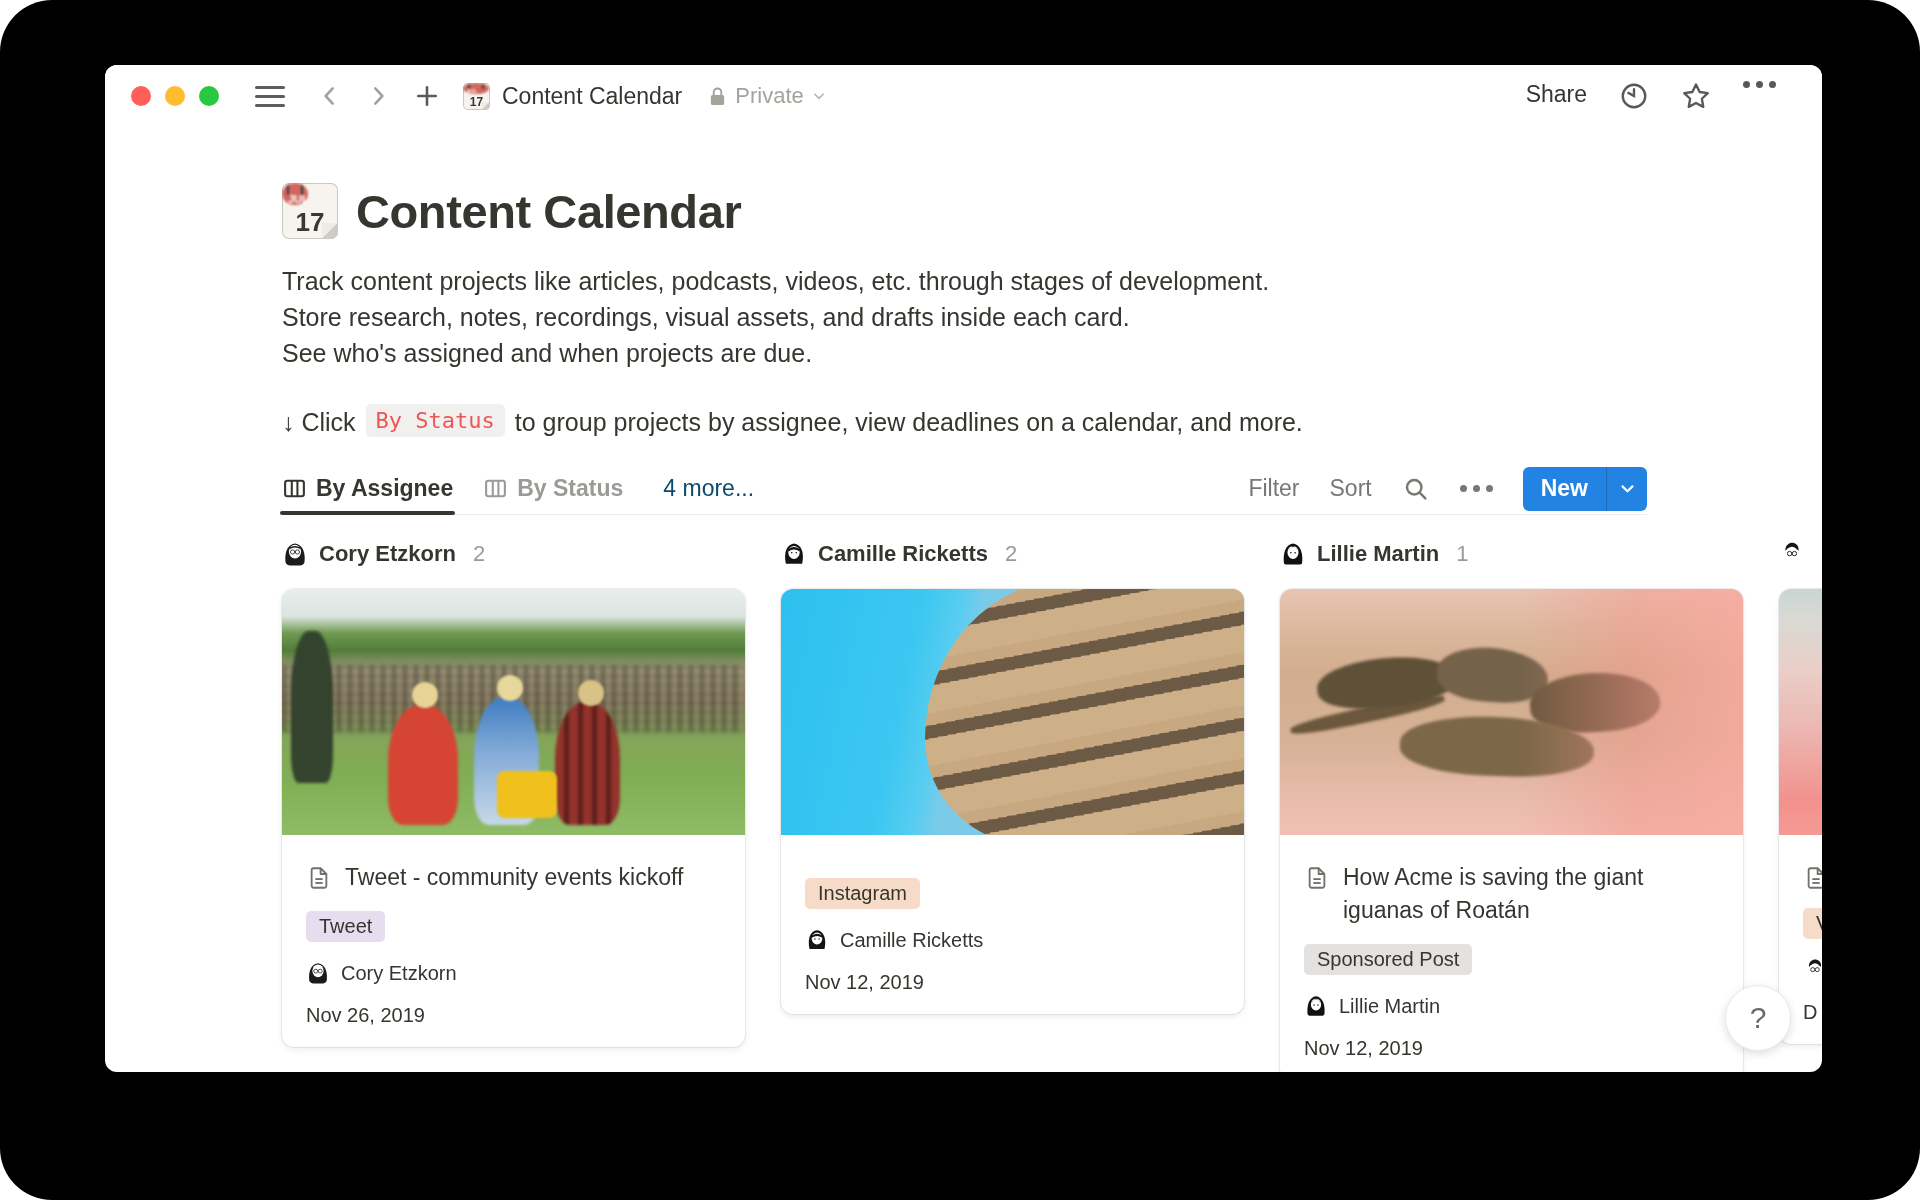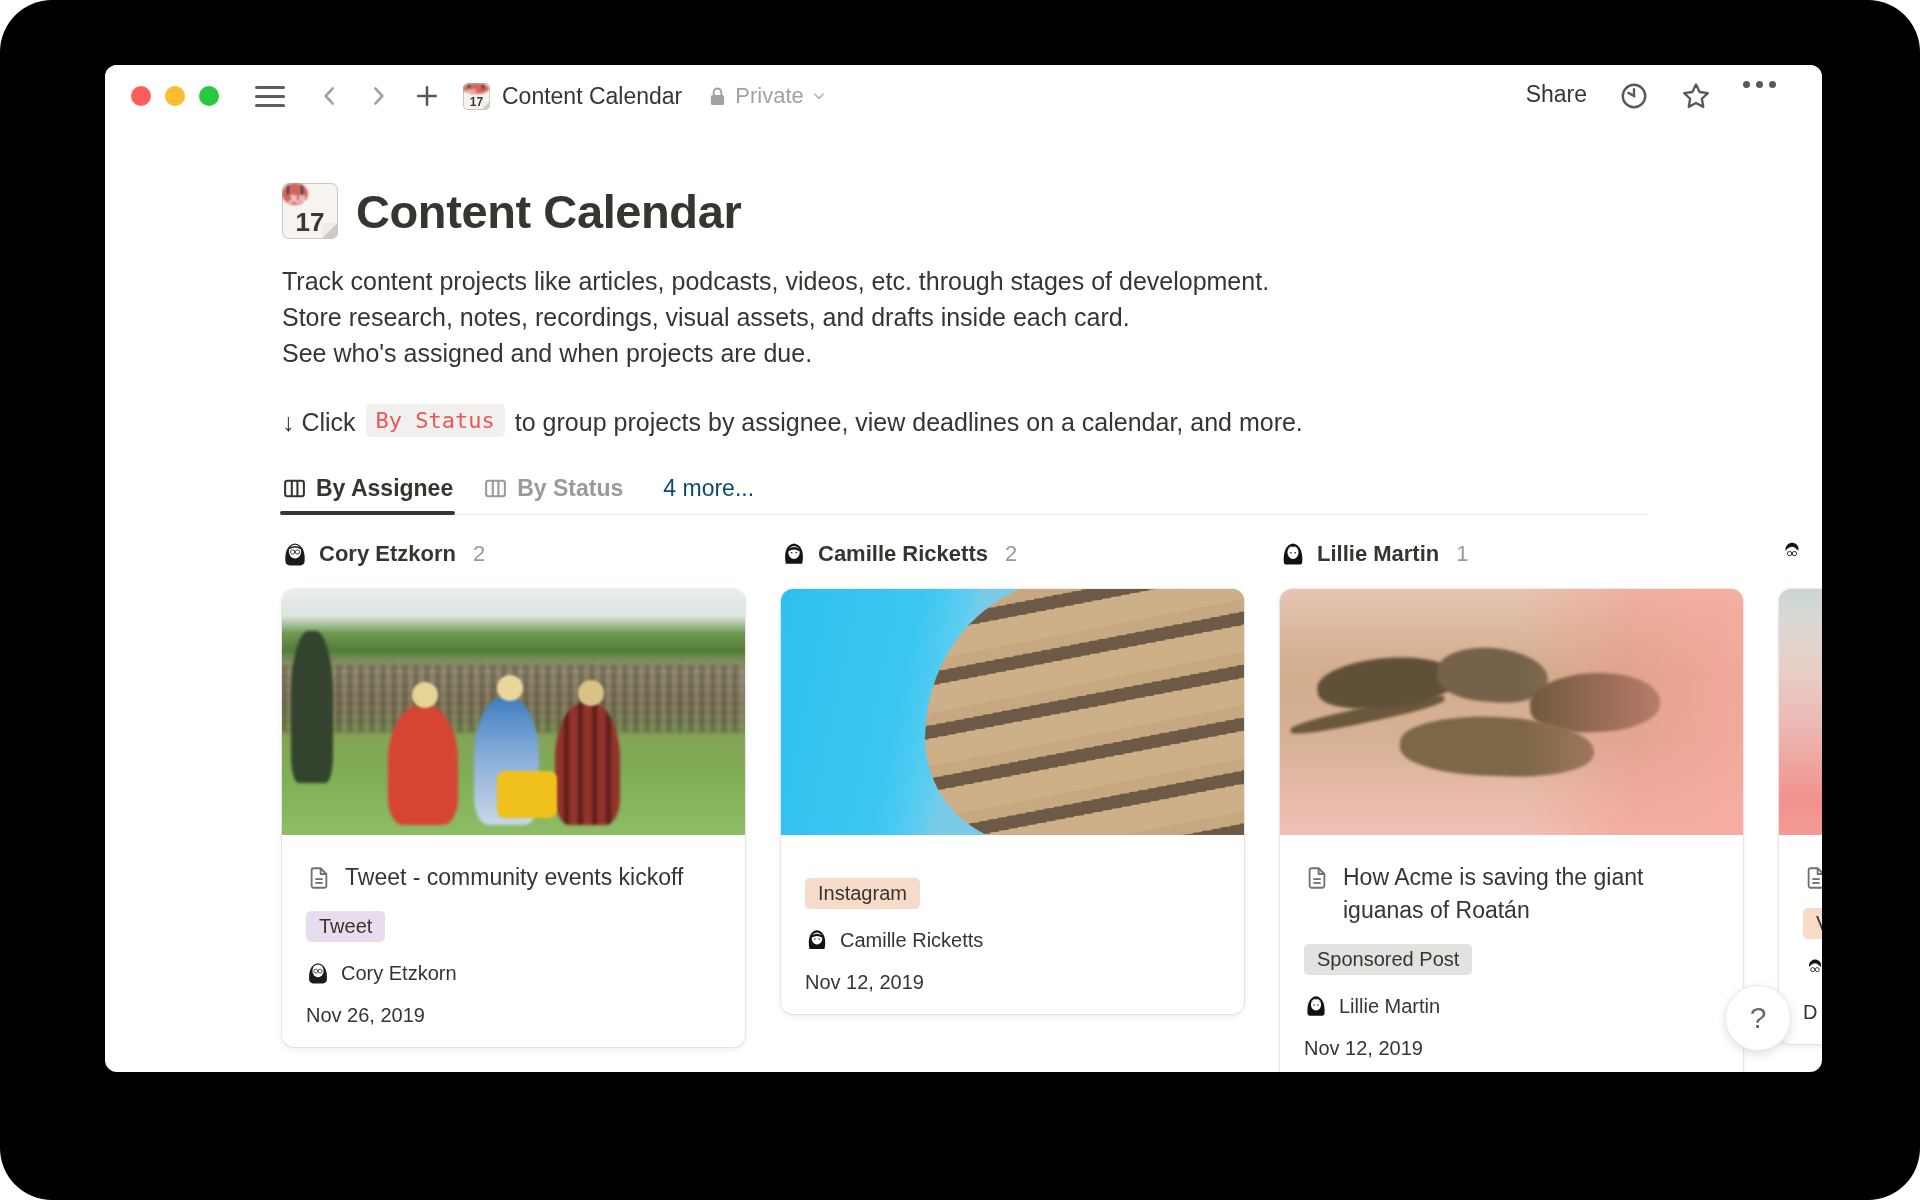--- a/index.html
+++ b/index.html
@@ -224,20 +224,44 @@
           <div class="tab">
             <svg width="25" height="25" viewBox="0 0 24 24" fill="none" stroke="#9B9A97" stroke-width="2">
                 <rect x="3" y="4.5" width="18" height="15" rx="2.2"></rect>
                 <line x1="9.4" y1="4.5" x2="9.4" y2="19.5"></line>
                 <line x1="14.8" y1="4.5" x2="14.8" y2="19.5"></line>
               </svg>
             <span>By Status</span>
           </div>
         </div>
         <div class="more">4 more...</div>
+        <div class="tb-actions">
+          <div class="act-label">Filter</div>
+          <div class="act-label">Sort</div>
+          <div>
+            <svg width="28" height="28" viewBox="0 0 24 24" fill="none" stroke="#787774" stroke-width="2.1" stroke-linecap="round">
+                <circle cx="10.5" cy="10.5" r="6.2"></circle>
+                <line x1="15.3" y1="15.3" x2="20" y2="20"></line>
+              </svg>
+          </div>
+          <div class="dots">
+              <i style="background:#787774"></i>
+              <i style="background:#787774"></i>
+              <i style="background:#787774"></i>
+            </div>
+          <div class="newbtn">
+            <div class="nb-main">New</div>
+            <div class="nb-split"></div>
+            <div class="nb-chev">
+              <svg width="17" height="17" viewBox="0 0 24 24" fill="none" stroke="#ffffff" stroke-width="3" stroke-linecap="round" stroke-linejoin="round">
+                  <polyline points="5,9 12,16 19,9"></polyline>
+                </svg>
+            </div>
+          </div>
+        </div>
       </div>
 
       <div class="board">
 
         <div class="col">
           <div class="colhead">
             <div class="avatar av26">
               <svg class="pt" viewBox="0 0 32 32">
                   <path d="M5 30 C2 16 6 4 16 3 C26 4 30 16 27 30 Z" fill="#1b1b1b"></path>
                   <ellipse cx="16" cy="13" rx="7.5" ry="8.5" fill="#fff"></ellipse>

